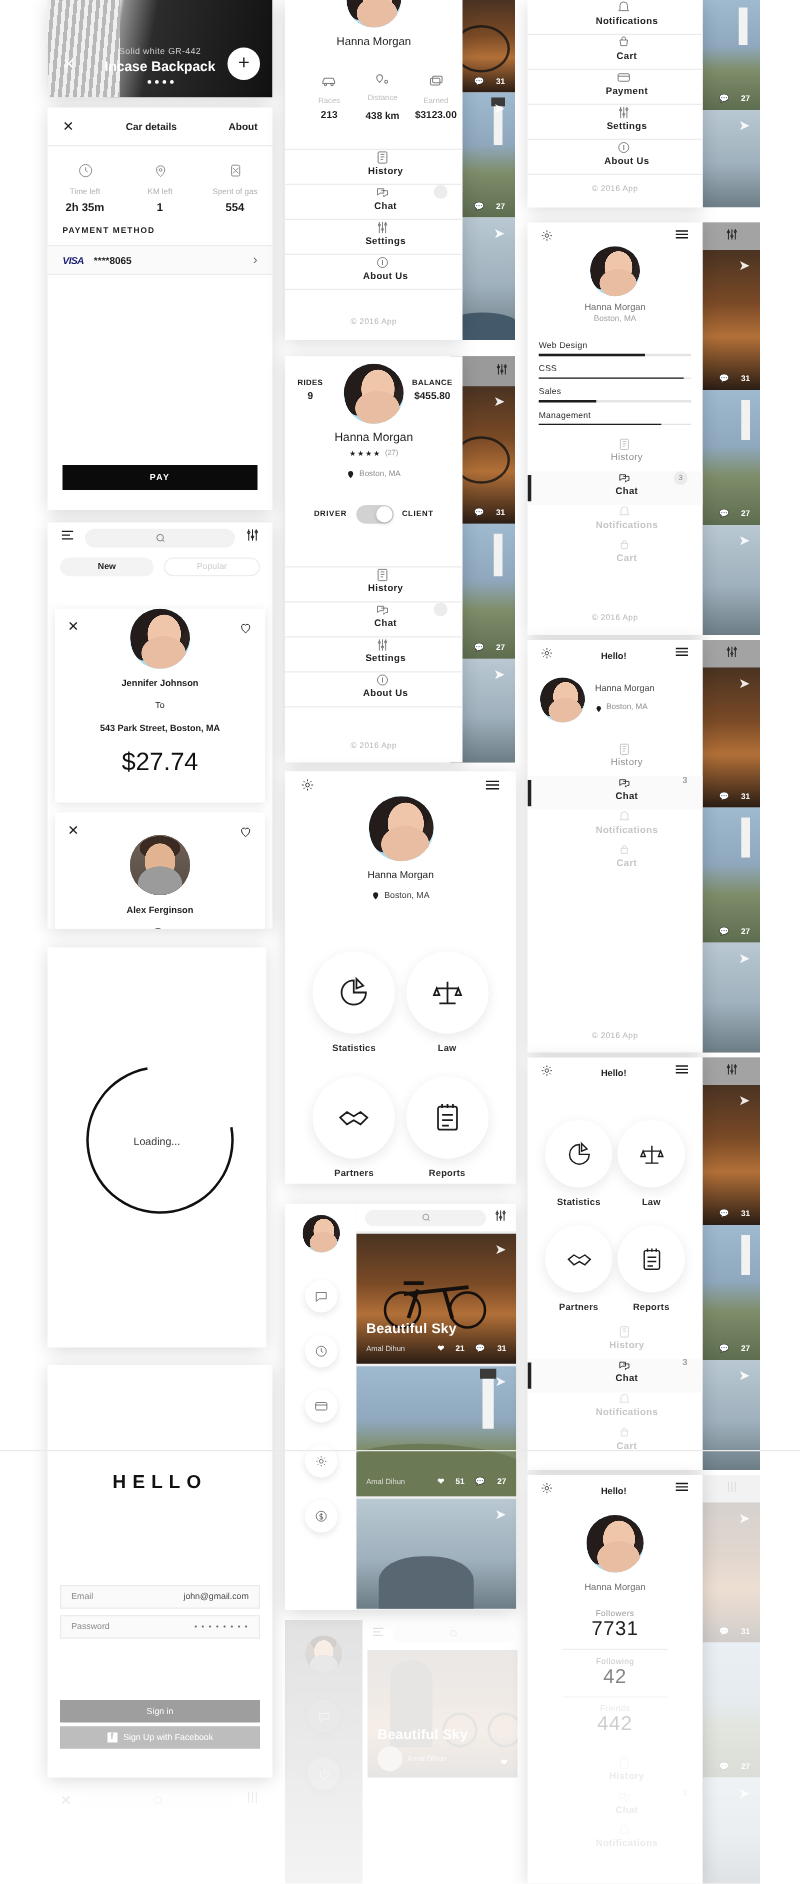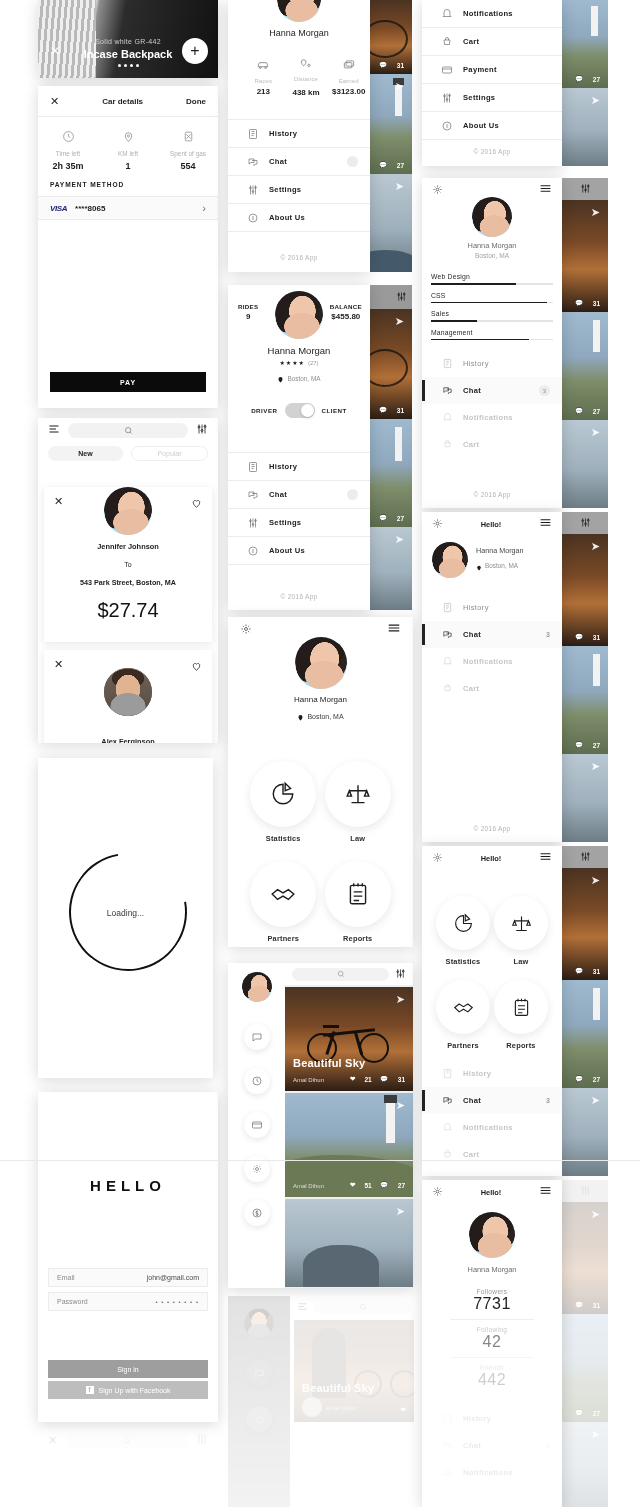--- a/index.html
+++ b/index.html
@@ -9,21 +9,21 @@
   .panel { position:absolute; background:#fff; overflow:hidden; }
   .shadow { box-shadow:0 2px 14px rgba(0,0,0,.16); }
 
   
   .row { display:flex; align-items:center; }
   .ctr { justify-content:center; }
   .bet { justify-content:space-between; }
   .sep { height:1px; background:#ececec; }
 
   
-  .mrow { display:flex; align-items:center; height:27px; padding:0 0 0 14px; position:relative; }
+  .mrow { display:flex; align-items:center; height:27px; padding:0 0 0 14px; position:relative;flex-direction:column; }
   .mrow .ico { width:22px; display:flex; justify-content:center; color:#707070; }
   .mrow .lbl { font-size:7.6px; color:#232323; font-weight:bold; letter-spacing:.3px; margin-left:5px; }
   .mrow .badge { position:absolute; right:12px; font-size:7px; color:#9c9c9c; font-weight:bold; }
   .mrow .dot { position:absolute; right:12px; width:11px; height:11px; border-radius:50%;
                background:#ececec; display:flex; align-items:center; justify-content:center;
                font-size:6px; color:#8e8e8e; }
   .mrow.active::before { content:""; position:absolute; left:0; top:3px; bottom:3px; width:2.5px; background:#222; }
   .mrow.active { background:#fafafa; }
   .mrow.dim .lbl { color:#c6c6c6; }
   .mrow.dim .ico { color:#d2d2d2; }
@@ -97,21 +97,21 @@
     <span style="width:3px;height:3px;border-radius:50%;background:#fff;"></span>
     <span style="width:3px;height:3px;border-radius:50%;background:#fff;"></span>
   </div>
   <div style="position:absolute;right:10px;top:38px;width:26px;height:26px;border-radius:50%;background:#fff;display:flex;align-items:center;justify-content:center;font-size:16px;color:#222;line-height:1;">+</div>
 </div>
 
 <div class="panel shadow" style="left:38px;top:86px;width:180px;height:322px;">
   <div class="row bet" style="height:30px;padding:0 12px;">
     <span style="font-size:11px;color:#1f1f1f;">✕</span>
     <span style="font-size:8px;color:#1f1f1f;font-weight:bold;">Car details</span>
-    <span style="font-size:8px;color:#1f1f1f;font-weight:bold;">Done</span>
+    <span style="font-size:8px;color:#1f1f1f;font-weight:bold;">About</span>
   </div>
   <div class="sep"></div>
 
 
   <div class="row" style="height:64px;">
     <div style="flex:1;text-align:center;">
       <div style="height:18px;display:flex;align-items:center;justify-content:center;">
         <svg width="13" height="13" viewBox="0 0 24 24" fill="none" stroke="#8a8a8a" stroke-width="1.4">
             <circle cx="12" cy="12" r="9"></circle>
             <path d="M12 7v5l3 2"></path>
@@ -198,21 +198,21 @@
   </div>
 
   <div style="margin:0 6px;height:98px;background:#fff;box-shadow:0 2px 8px rgba(0,0,0,.10);position:relative;overflow:hidden;">
     <div style="position:absolute;left:10px;top:8px;font-size:11px;color:#1d1d1d;">✕</div>
     <div style="position:absolute;right:10px;top:8px;">
       <svg width="11" height="11" viewBox="0 0 24 24" fill="none" stroke="#1d1d1d" stroke-width="1.6">
           <path d="M12 20s-7-4.6-7-9.4A4 4 0 0 1 12 7a4 4 0 0 1 7 3.6C19 15.4 12 20 12 20z"></path>
         </svg>
     </div>
     <div class="av male dark" style="width:48px;height:48px;margin:18px auto 0;"></div>
-    <div style="text-align:center;margin-top:21px;font-size:7.4px;color:#1d1d1d;font-weight:bold;">Alex Ferginson</div>
+    <div style="text-align:center;margin-top:7px;font-size:7.4px;color:#1d1d1d;font-weight:bold;">Alex Ferginson</div>
     <div style="text-align:center;margin-top:10px;font-size:7px;color:#1d1d1d;">To</div>
   </div>
 </div>
 
 <div class="panel shadow" style="left:38px;top:758px;width:175px;height:320px;">
   <div style="position:absolute;left:31px;top:95px;width:118px;height:118px;border-radius:50%;
               border:2.4px solid #111;border-top-color:transparent;transform:rotate(35deg);"></div>
   <div style="position:absolute;left:0;right:0;top:150px;text-align:center;font-size:8.5px;color:#3a3a3a;">Loading...</div>
 </div>
 

